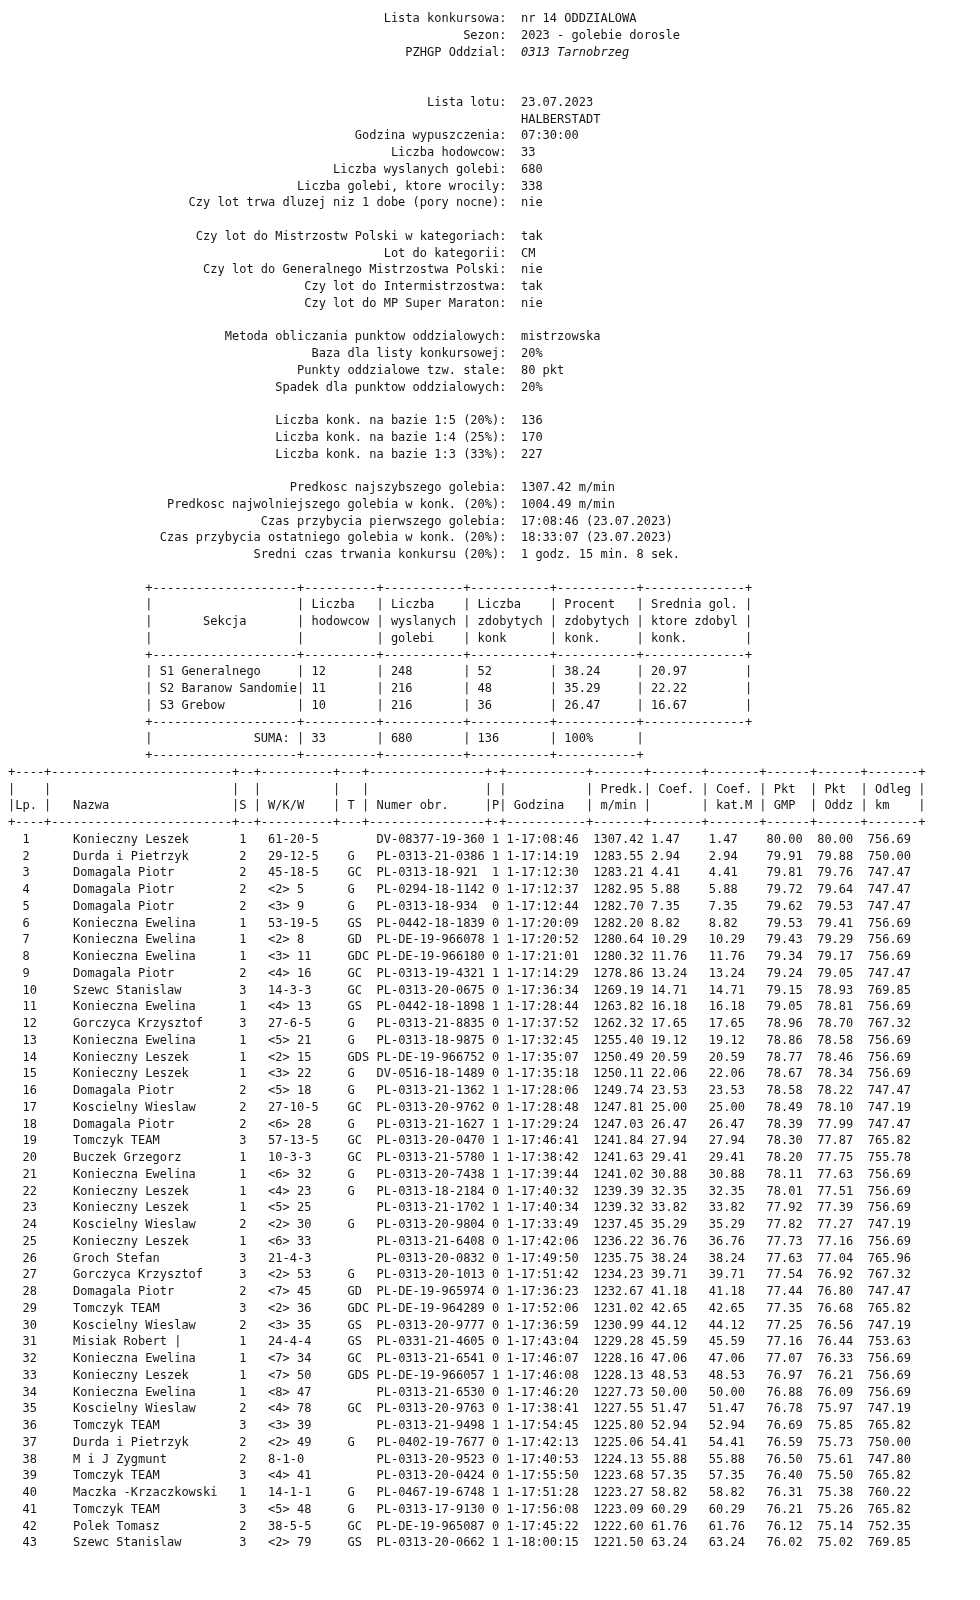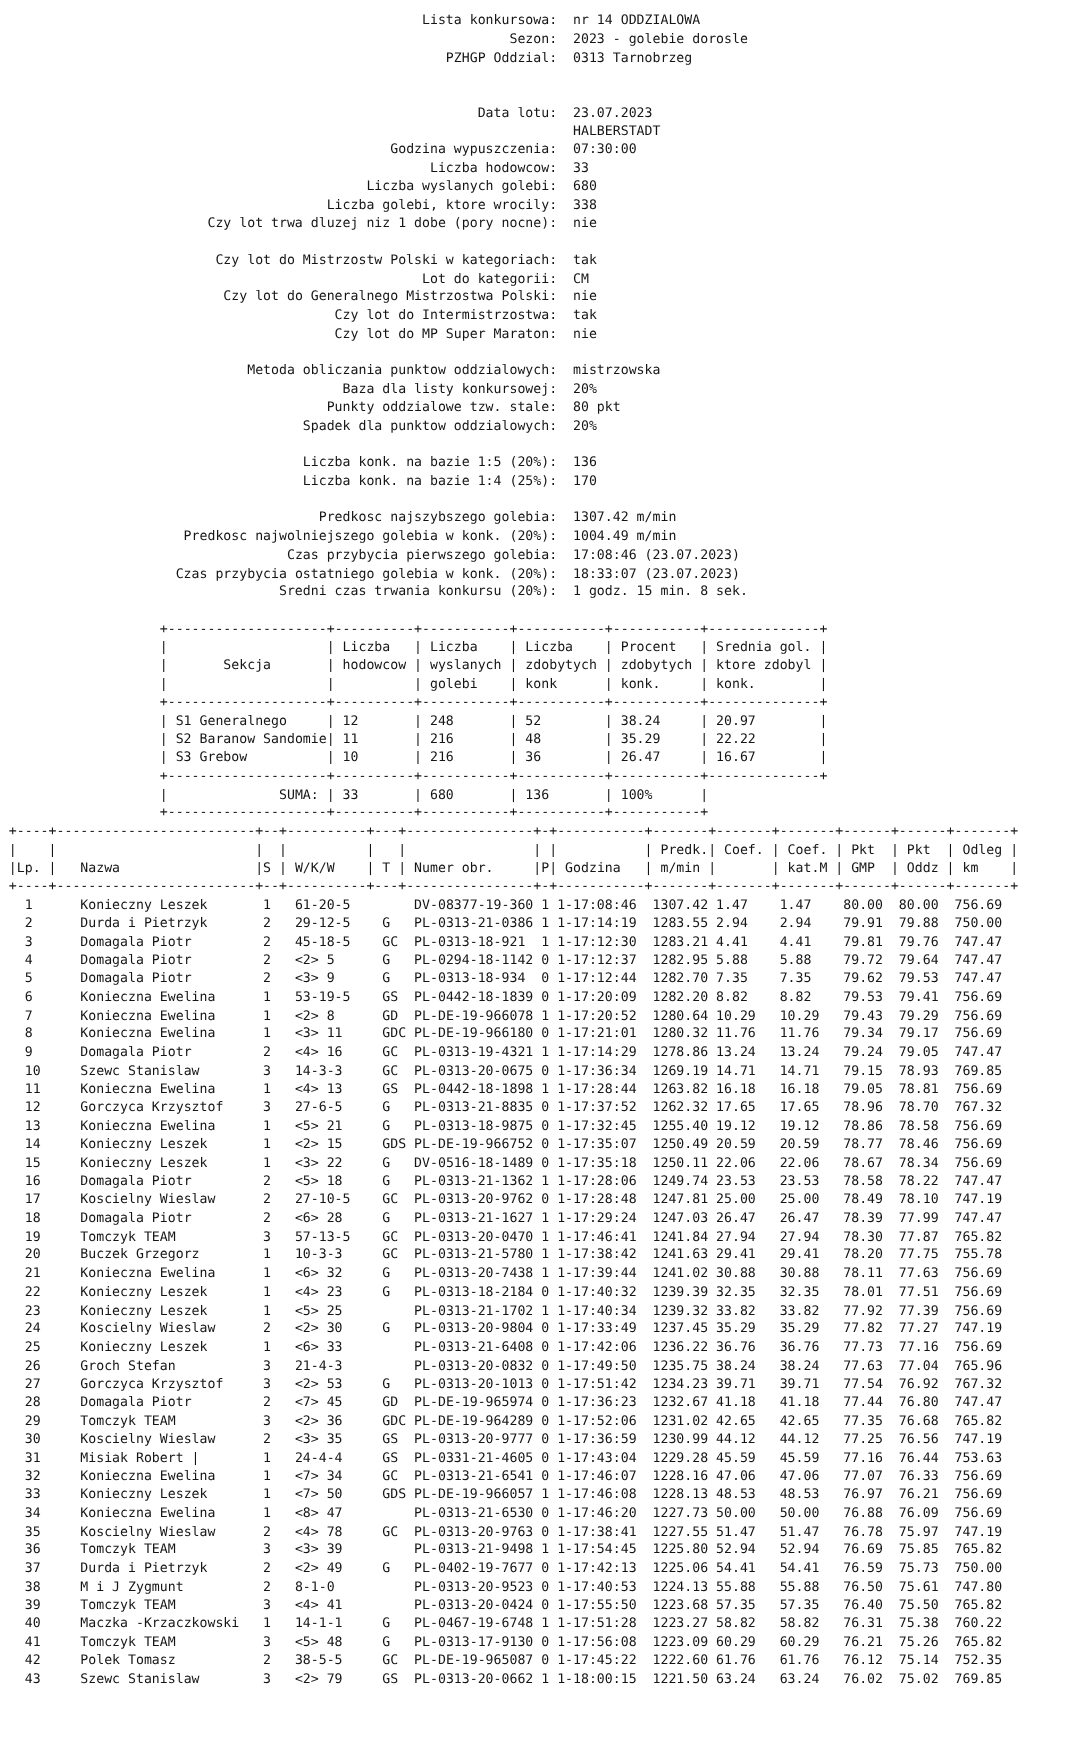--- a/index.html
+++ b/index.html
@@ -18,44 +18,45 @@
   .sek .ln span{margin-left:19ch;}
   .deco{color:#151515;}
 </style>
 </head>
 <body>
 
 <main id="doc">
     <section>
       <div class="ln"><span class="lbl" style="left: 0ch;">Lista konkursowa:</span><span class="val" style="left: 71ch;">nr 14 ODDZIALOWA</span></div>
       <div class="ln"><span class="lbl" style="left: 0ch;">Sezon:</span><span class="val" style="left: 71ch;">2023 - golebie dorosle</span></div>
-      <div class="ln"><span class="lbl" style="left: 0ch;">PZHGP Oddzial:</span><span class="val" style="left: 71ch;">0313 Tarnobrzeg</span></div>
+      <div class="ln"><span class="lbl" style="left: 0ch;">PZHGP Oddzial:</span><span class="val" style="left: 71ch; font-style: italic;">0313 Tarnobrzeg</span></div>
       <div class="ln"></div>
       <div class="ln"></div>
-      <div class="ln"><span class="lbl" style="left: 0ch;">Data lotu:</span><span class="val" style="left: 71ch;">23.07.2023</span></div>
+      <div class="ln"><span class="lbl" style="left: 0ch;">Lista lotu:</span><span class="val" style="left: 71ch;">23.07.2023</span></div>
       <div class="ln"><span class="val" style="left: 71ch;">HALBERSTADT</span></div>
       <div class="ln"><span class="lbl" style="left: 0ch;">Godzina wypuszczenia:</span><span class="val" style="left: 71ch;">07:30:00</span></div>
       <div class="ln"><span class="lbl" style="left: 0ch; text-align: right;">Liczba hodowcow:</span><span class="val" style="left: 71ch;">33</span></div>
       <div class="ln"><span class="lbl" style="left: 0ch;">Liczba wyslanych golebi:</span><span class="val" style="left: 71ch;">680</span></div>
       <div class="ln"><span class="lbl" style="left: 0ch;">Liczba golebi, ktore wrocily:</span><span class="val" style="left: 71ch;">338</span></div>
       <div class="ln"><span class="lbl" style="left: 0ch;">Czy lot trwa dluzej niz 1 dobe (pory nocne):</span><span class="val" style="left: 71ch;">nie</span></div>
       <div class="ln"></div>
       <div class="ln"><span class="lbl" style="left: 0ch;">Czy lot do Mistrzostw Polski w kategoriach:</span><span class="val" style="left: 71ch;">tak</span></div>
       <div class="ln"><span class="lbl" style="left: 0ch;">Lot do kategorii:</span><span class="val" style="left: 71ch;">CM</span></div>
       <div class="ln"><span class="lbl" style="left: 0ch;">Czy lot do Generalnego Mistrzostwa Polski:</span><span class="val" style="left: 71ch;">nie</span></div>
       <div class="ln"><span class="lbl" style="left: 0ch;">Czy lot do Intermistrzostwa:</span><span class="val" style="left: 71ch;">tak</span></div>
       <div class="ln"><span class="lbl" style="left: 0ch;">Czy lot do MP Super Maraton:</span><span class="val" style="left: 71ch;">nie</span></div>
       <div class="ln"></div>
       <div class="ln"><span class="lbl" style="left: 0ch;">Metoda obliczania punktow oddzialowych:</span><span class="val" style="left: 71ch;">mistrzowska</span></div>
       <div class="ln"><span class="lbl" style="left: 0ch;">Baza dla listy konkursowej:</span><span class="val" style="left: 71ch;">20%</span></div>
       <div class="ln"><span class="lbl" style="left: 0ch;">Punkty oddzialowe tzw. stale:</span><span class="val" style="left: 71ch;">80 pkt</span></div>
       <div class="ln"><span class="lbl" style="left: 0ch;">Spadek dla punktow oddzialowych:</span><span class="val" style="left: 71ch;">20%</span></div>
       <div class="ln"></div>
       <div class="ln"><span class="lbl" style="left: 0ch;">Liczba konk. na bazie 1:5 (20%):</span><span class="val" style="left: 71ch;">136</span></div>
       <div class="ln"><span class="lbl" style="left: 0ch;">Liczba konk. na bazie 1:4 (25%):</span><span class="val" style="left: 71ch;">170</span></div>
+      <div class="ln"><span class="lbl" style="left: 0ch;">Liczba konk. na bazie 1:3 (33%):</span><span class="val" style="left: 71ch;">227</span></div>
       <div class="ln"></div>
       <div class="ln"><span class="lbl" style="left: 0ch;">Predkosc najszybszego golebia:</span><span class="val" style="left: 71ch;">1307.42 m/min</span></div>
       <div class="ln"><span class="lbl" style="left: 0ch;">Predkosc najwolniejszego golebia w konk. (20%):</span><span class="val" style="left: 71ch;">1004.49 m/min</span></div>
       <div class="ln"><span class="lbl" style="left: 0ch;">Czas przybycia pierwszego golebia:</span><span class="val" style="left: 71ch;">17:08:46 (23.07.2023)</span></div>
       <div class="ln"><span class="lbl" style="left: 0ch;">Czas przybycia ostatniego golebia w konk. (20%):</span><span class="val" style="left: 71ch;">18:33:07 (23.07.2023)</span></div>
       <div class="ln"><span class="lbl" style="left: 0ch;">Sredni czas trwania konkursu (20%):</span><span class="val" style="left: 71ch;">1 godz. 15 min. 8 sek.</span></div>
       <div class="ln"></div>
     </section>
     <section class="sek">
       <div class="ln"><span class="deco" style="left: 0ch;">+--------------------+----------+-----------+-----------+-----------+--------------+</span></div>

